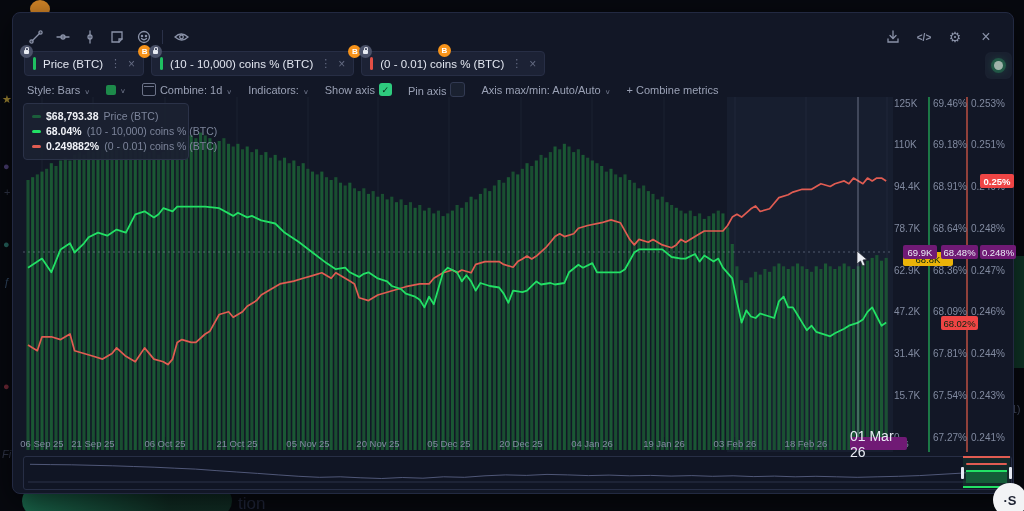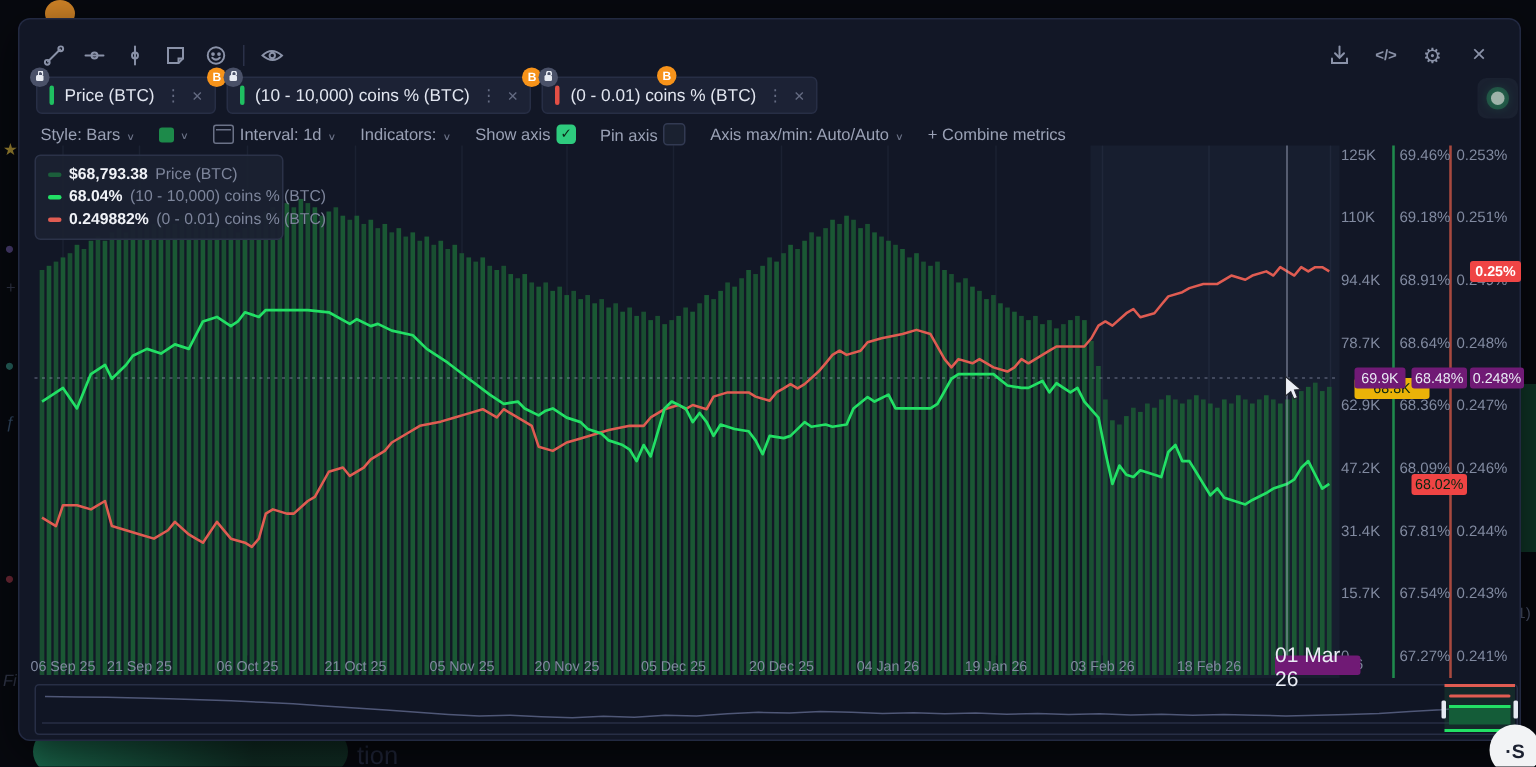--- a/index.html
+++ b/index.html
@@ -202,21 +202,21 @@
     <span class="tb-item">
       <span>Style: Bars</span>
       <span class="caret">∨</span>
       </span>
     <span class="tb-item">
       <span class="swatch" style="background:#1d8a4a"></span>
       <span class="caret">∨</span>
       </span>
     <span class="tb-item">
       <span class="cal"></span>
-      <span>Interval: 1d</span>
+      <span>Combine: 1d</span>
       <span class="caret">∨</span>
       </span>
     <span class="tb-item">
       <span>Indicators:</span>
       <span class="caret">∨</span>
       </span>
     <span class="tb-item">
       <span>Show axis</span>
       <span class="checkbox on">✓</span>
       </span>

